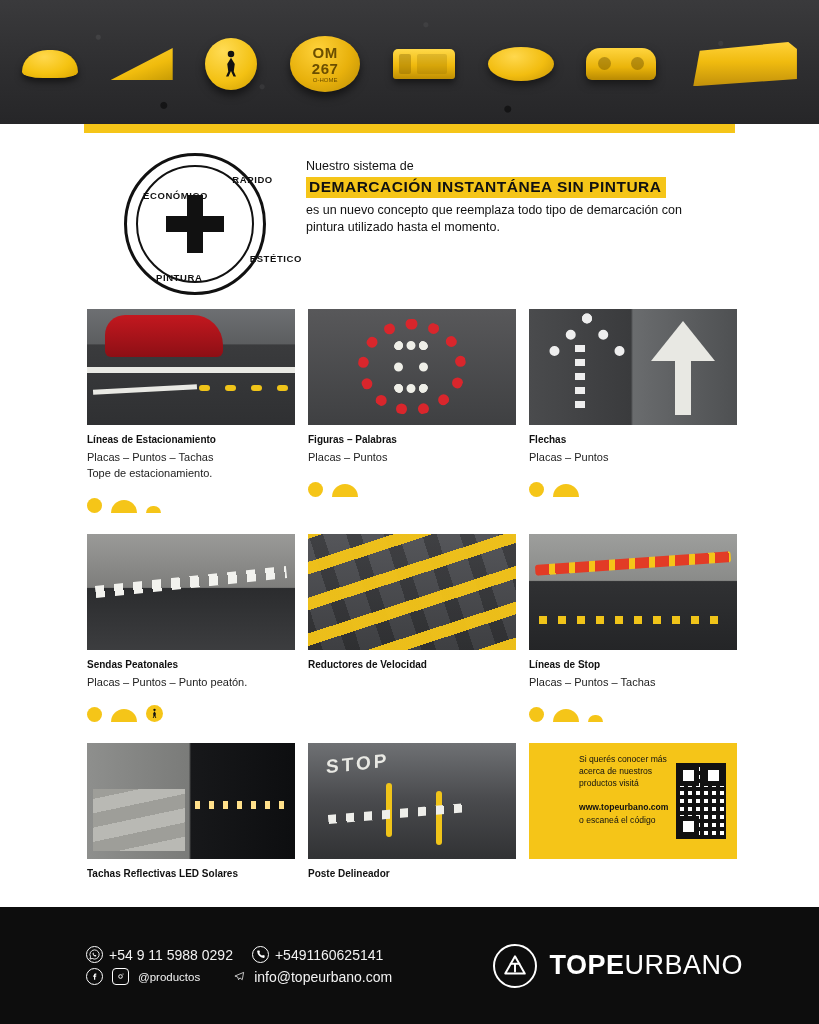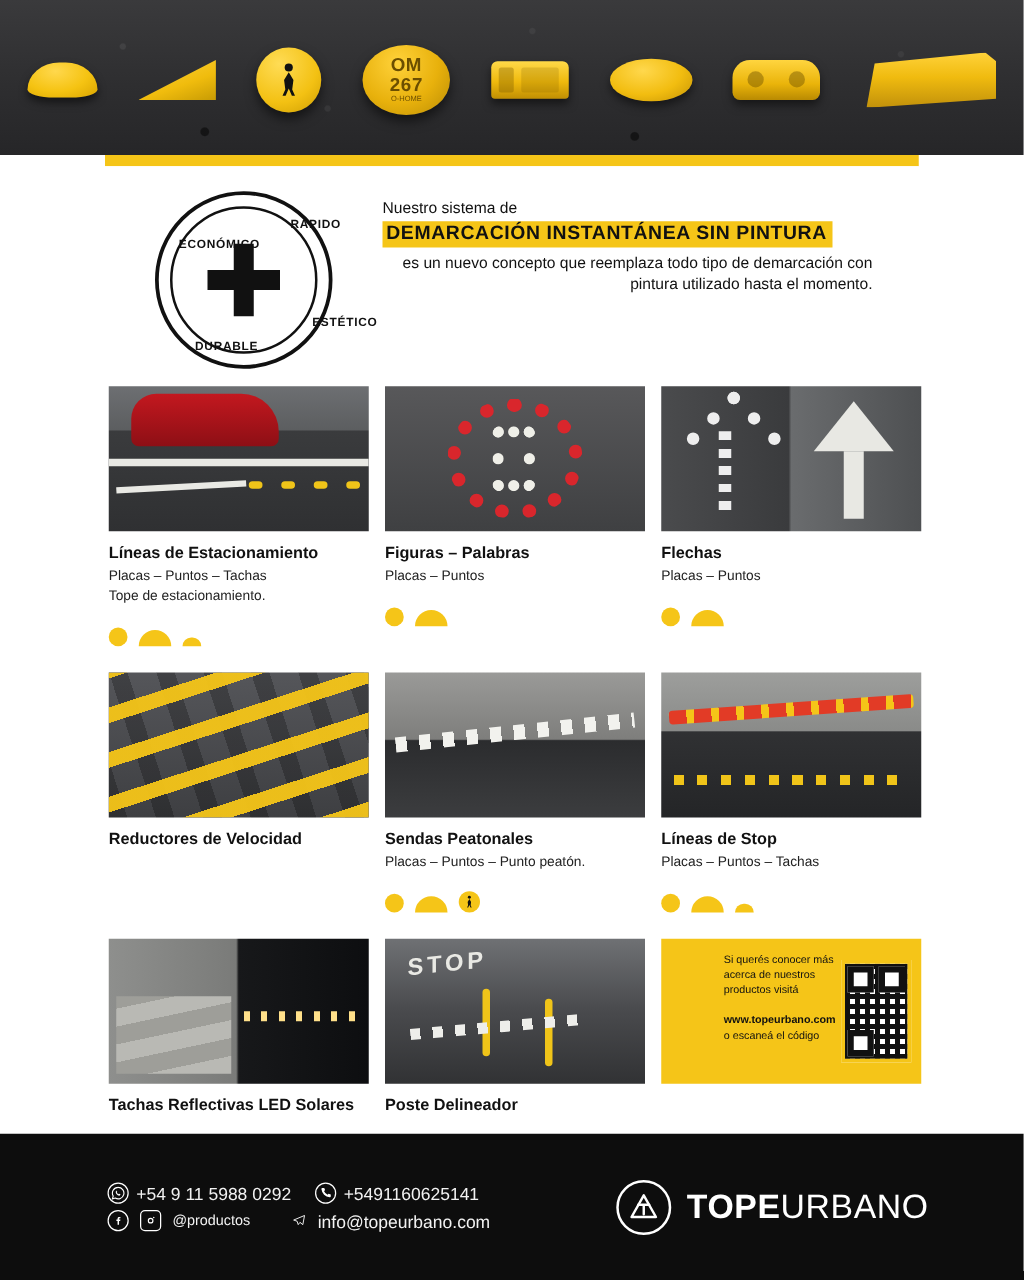--- a/index.html
+++ b/index.html
@@ -148,38 +148,38 @@
     transform-origin: 0 0;
   }
 
   .header-text { flex: 1; padding: 26px 26px 0 0; }
   .h-line1 { font-size: 12.5px; color: #111; margin-bottom: 4px; }
   .h-highlight {
     display: inline-block; background: #f5c518; color: #111;
     font-size: 15.5px; font-weight: bold; letter-spacing: .5px;
     padding: 1px 5px 2px 3px; margin-bottom: 4px;
   }
-  .h-line3 { font-size: 12.5px; color: #111; line-height: 1.38; max-width: 392px; text-align: right; }
+  .h-line3 { font-size: 12.5px; color: #111; line-height: 1.38; max-width: 392px; }
   .h-para2 {
     margin-top: 16px; font-size: 12.5px; font-style: italic; font-weight: bold;
     color: #111; line-height: 1.38; max-width: 400px;
   }
 
   
   .grid {
     position: absolute; left: 0; top: 185px; width: 651px;
   }
   .row { display: flex; gap: 13px; padding: 0 3px; }
   .cell { width: 208px; }
   .photo {
     width: 208px; height: 116px; position: relative; overflow: hidden;
     background: #555;
   }
   .cell-title {
-    font-size: 13px; font-weight: bold; color: #111; margin-top: 9px;
+    font-size: 10px; font-weight: bold; color: #111; margin-top: 9px;
   }
   .cell-sub {
     font-size: 11px; color: #222; margin-top: 5px; line-height: 1.45;
   }
   .icons { display: flex; align-items: flex-end; gap: 9px; height: 22px; margin-top: 9px; }
   .ic-dot { width: 15px; height: 15px; border-radius: 50%; background: #f5c518; }
   .ic-hump {
     width: 26px; height: 13px; background: #f5c518;
     border-radius: 13px 13px 0 0;
   }
@@ -403,21 +403,21 @@
     <div class="card-top-bar"></div>
 
     <div class="header">
       <div class="badge-wrap">
         <div class="badge">
           <div class="cross"></div>
           <div class="badge-text">
             <span style="transform:rotate(-57deg) translate(0,-62px) rotate(57deg);">ECONÓMICO</span>
             <span style="transform:rotate(37deg) translate(0,-62px) rotate(-37deg);">RÁPIDO</span>
             <span style="transform:rotate(118deg) translate(0,-62px) rotate(-118deg);">ESTÉTICO</span>
-            <span style="transform:rotate(-141deg) translate(0,-62px) rotate(141deg);">DURABLE</span>
+            <span style="transform:rotate(-141deg) translate(0,-62px) rotate(141deg);">PINTURA</span>
           </div>
         </div>
       </div>
       <div class="header-text">
         <div class="h-line1">Nuestro sistema de</div>
         <div class="h-highlight">DEMARCACIÓN INSTANTÁNEA  SIN PINTURA</div>
         <div class="h-line3">es un nuevo concepto que reemplaza todo tipo de demarcación con pintura utilizado hasta el momento.</div>
       </div>
     </div>
 
@@ -467,48 +467,48 @@
           <div class="cell-sub">Placas – Puntos</div>
           <div class="icons">
             <div class="ic-dot"></div>
             <div class="ic-hump"></div>
           </div>
         </div>
 
       </div>
 
       <div class="row" style="margin-top:21px;">
-
-        <div class="cell">
-          <div class="photo ph-reductores">
-            <div style="position:absolute;inset:0;
-                        background:
-                        repeating-linear-gradient(-18deg, rgba(245,197,24,.95) 0 12px, transparent 12px 34px),
-                        repeating-linear-gradient(72deg, rgba(0,0,0,.25) 0 14px, transparent 14px 36px);"></div>
-          </div>
-          <div class="cell-title">Reductores de Velocidad</div>
-          <div class="cell-sub"></div>
-        </div>
 
         <div class="cell">
           <div class="photo ph-sendas">
             <div class="crosswalk"></div>
           </div>
           <div class="cell-title">Sendas Peatonales</div>
           <div class="cell-sub">Placas – Puntos – Punto peatón.</div>
           <div class="icons">
             <div class="ic-dot"></div>
             <div class="ic-hump"></div>
             <div class="ic-ped">
               <svg viewBox="0 0 24 24" aria-hidden="true">
                 <circle cx="12" cy="4" r="2.6" fill="#111"></circle>
                 <path d="M12 7 L9 12 L9.8 18 L8 22 L10 22 L12 17.5 L14 22 L16 22 L14.2 18 L15 12 Z" fill="#111"></path>
               </svg>
             </div>
           </div>
+        </div>
+
+        <div class="cell">
+          <div class="photo ph-reductores">
+            <div style="position:absolute;inset:0;
+                        background:
+                        repeating-linear-gradient(-18deg, rgba(245,197,24,.95) 0 12px, transparent 12px 34px),
+                        repeating-linear-gradient(72deg, rgba(0,0,0,.25) 0 14px, transparent 14px 36px);"></div>
+          </div>
+          <div class="cell-title">Reductores de Velocidad</div>
+          <div class="cell-sub"></div>
         </div>
 
         <div class="cell">
           <div class="photo ph-stop">
             <div class="redband"></div>
             <div class="ydots"></div>
           </div>
           <div class="cell-title">Líneas de Stop</div>
           <div class="cell-sub">Placas – Puntos – Tachas</div>
           <div class="icons">

